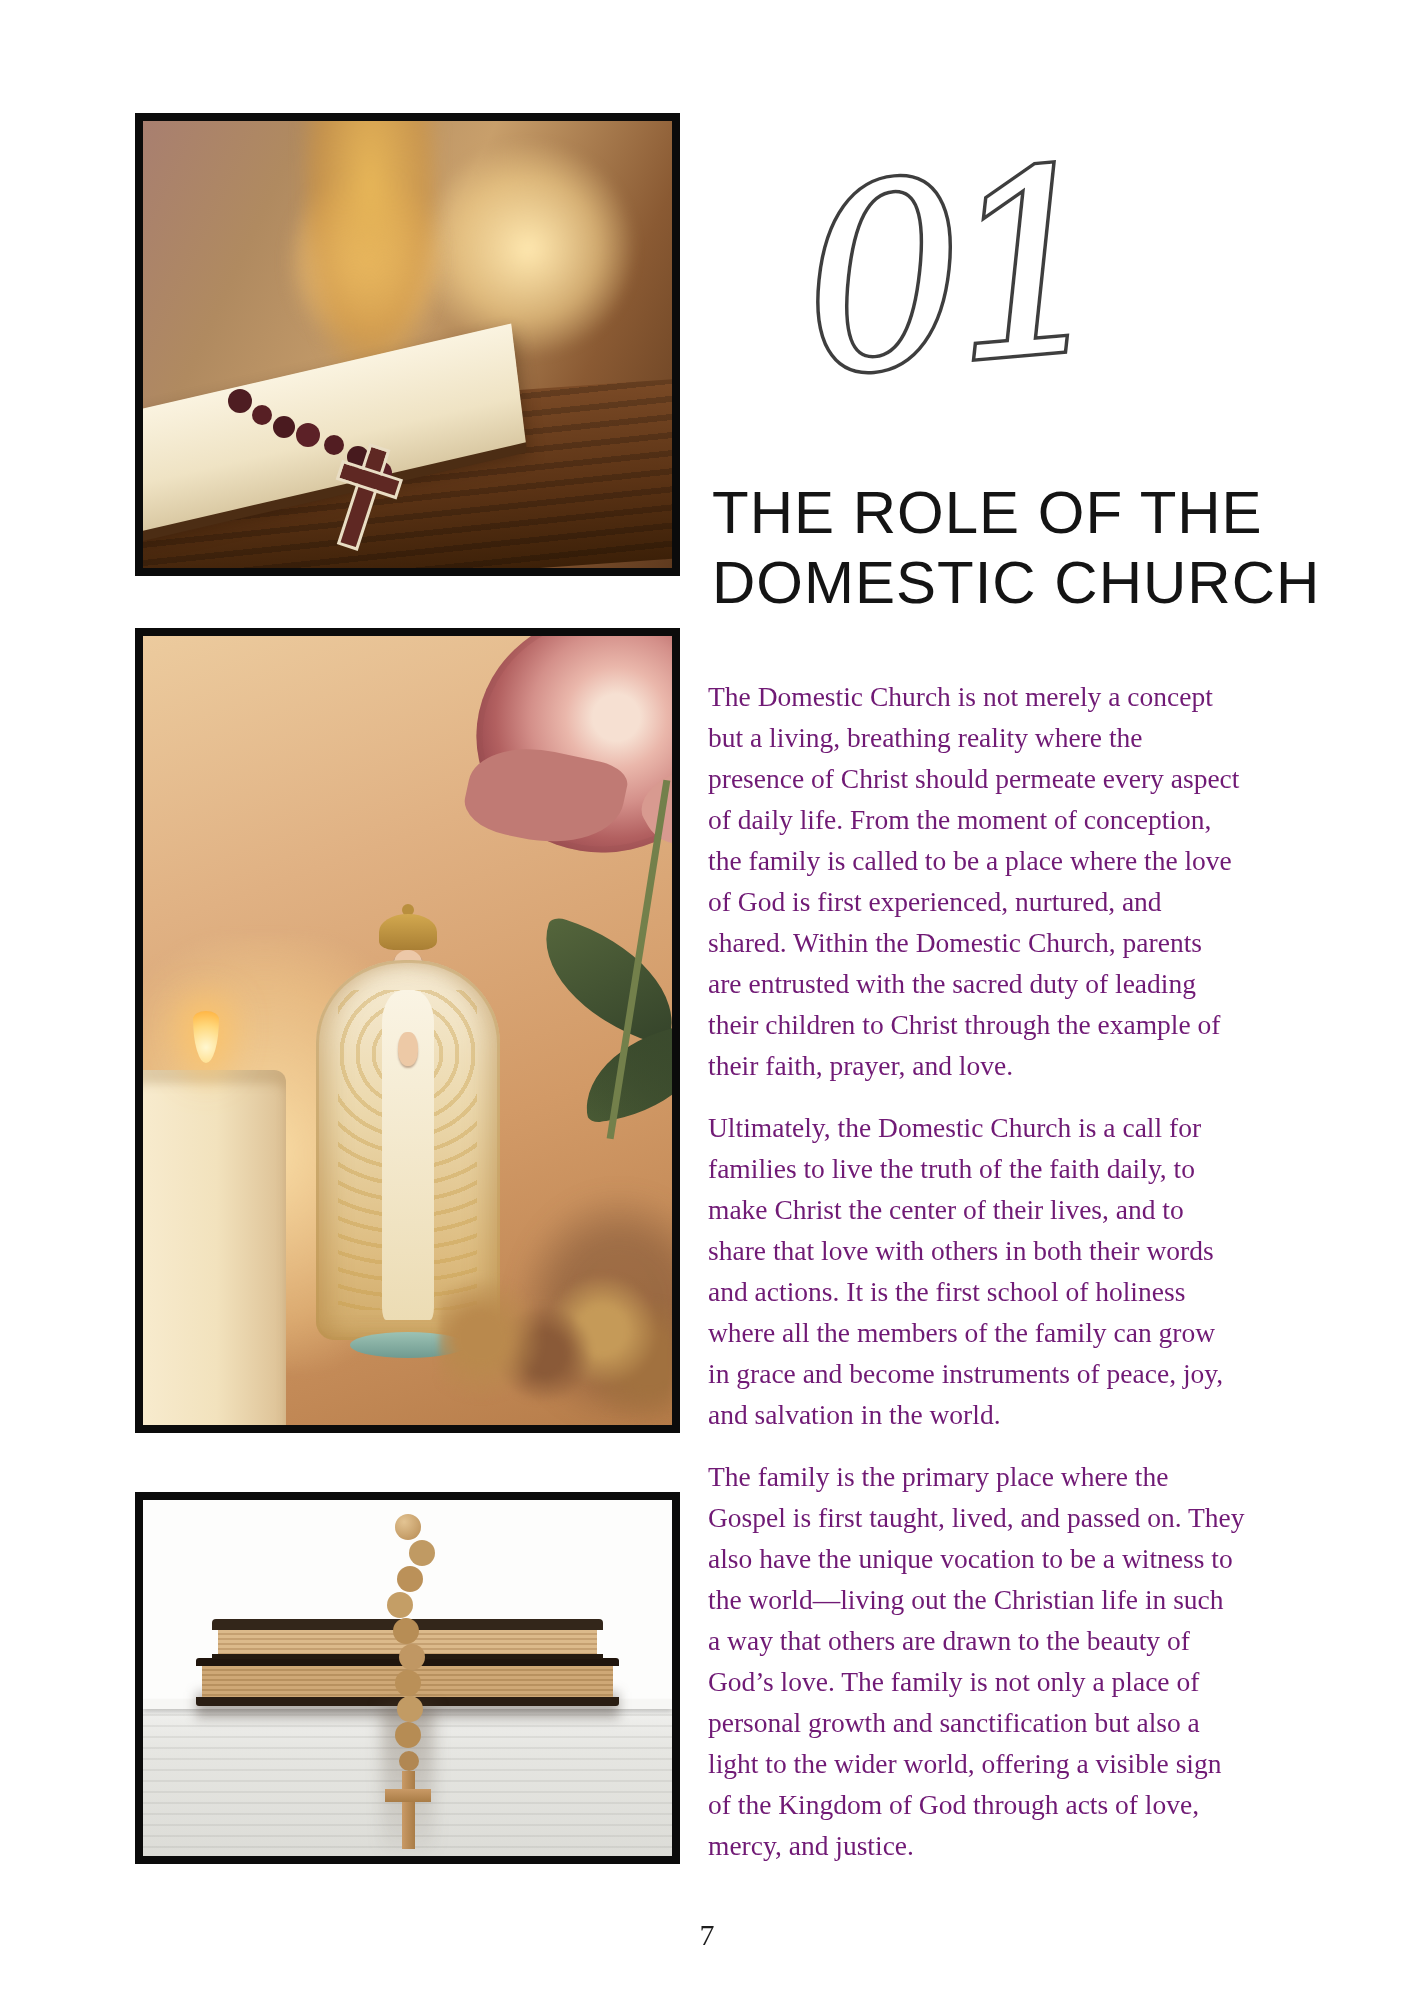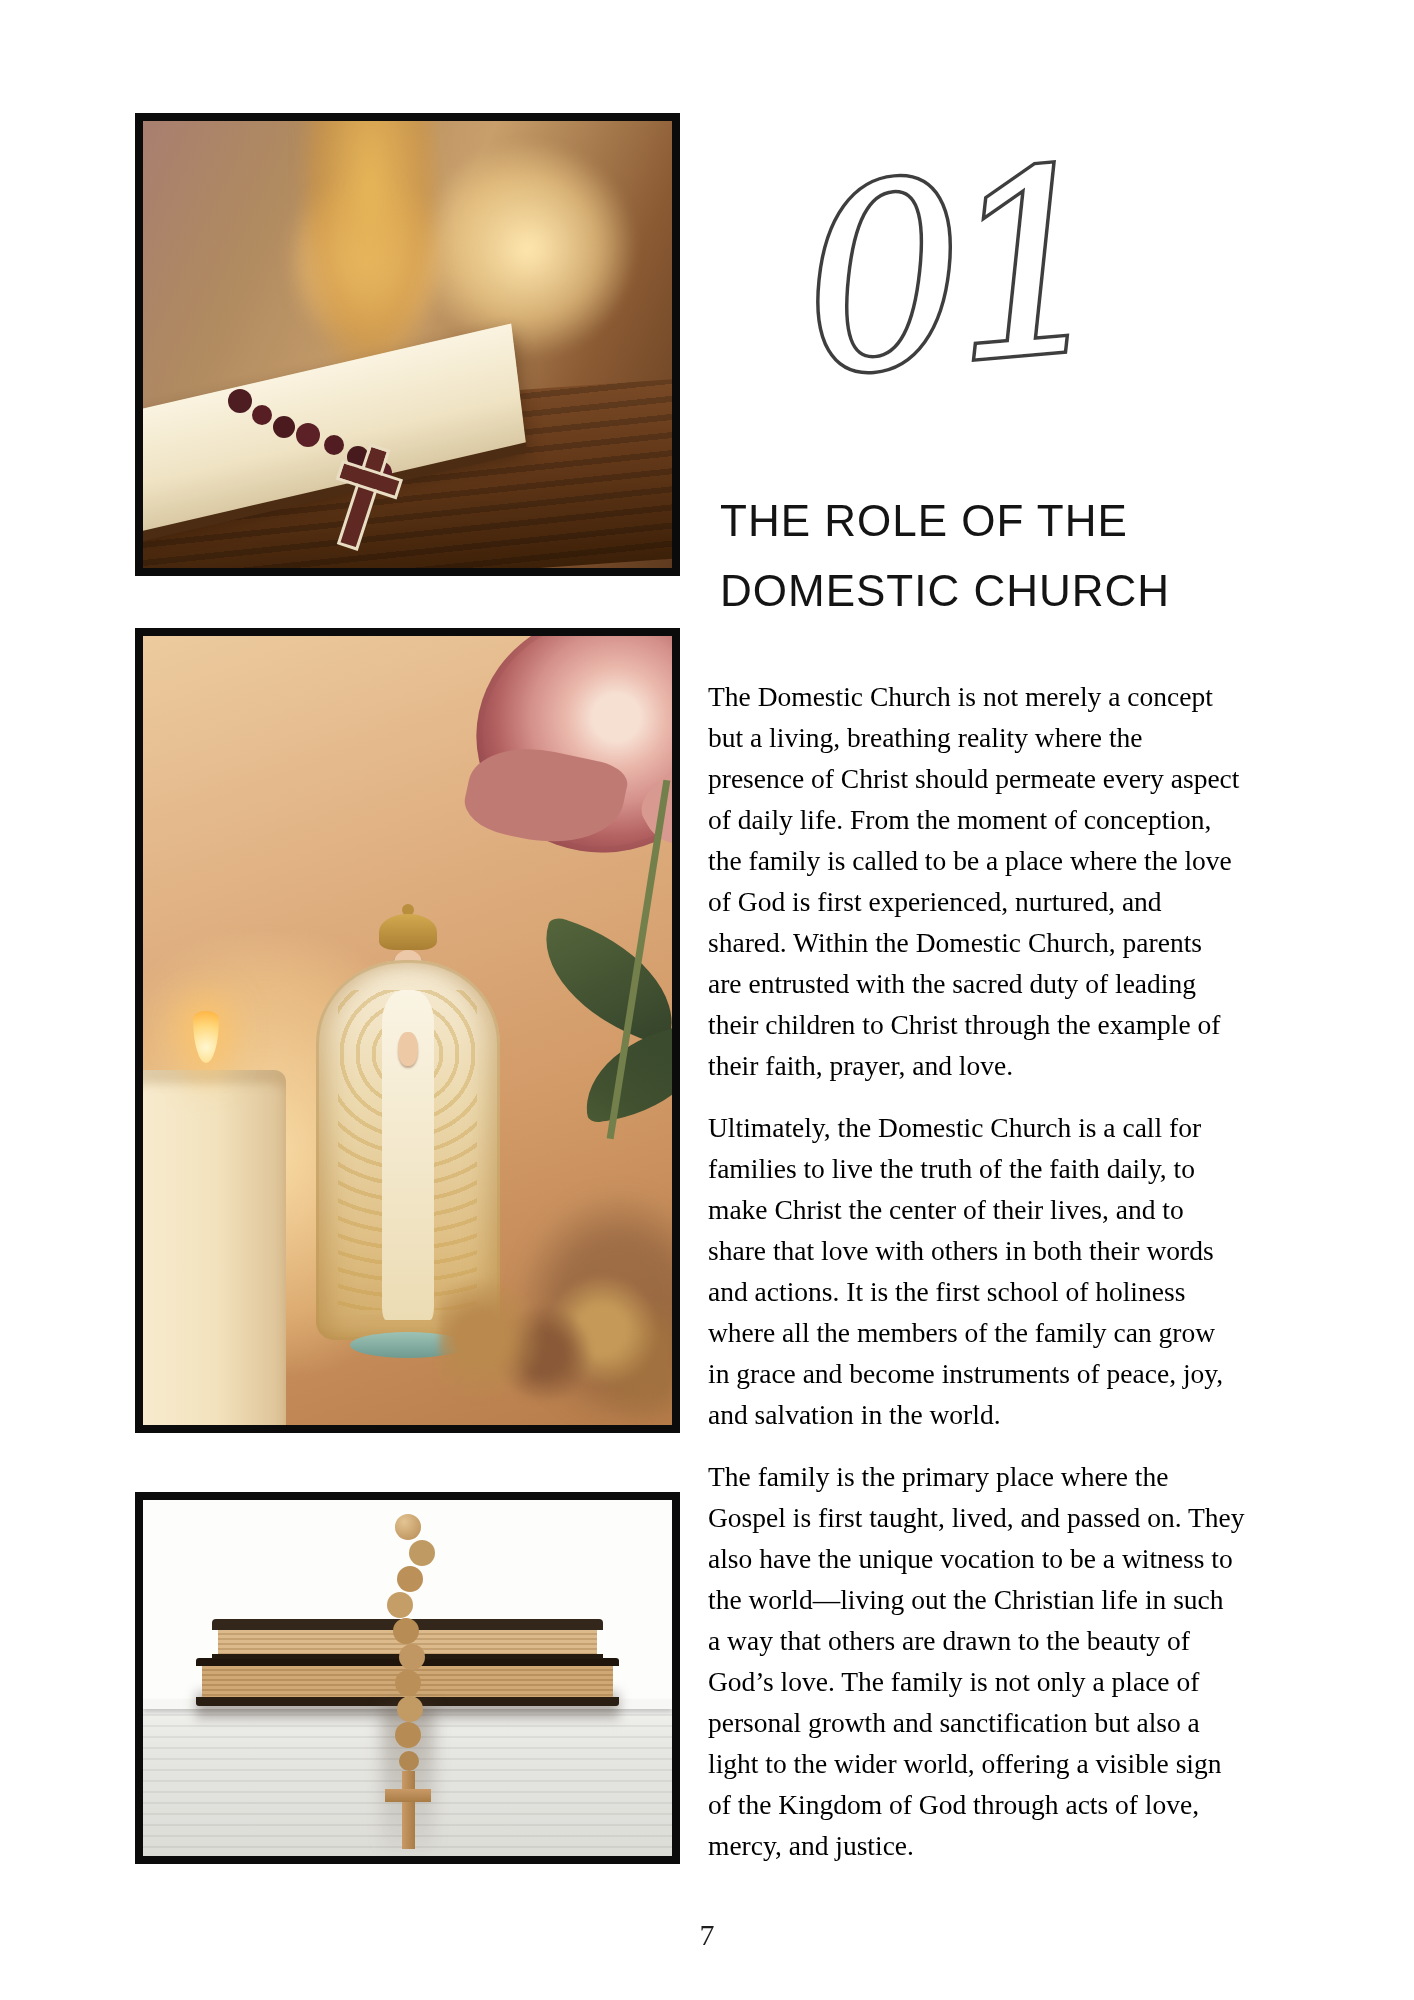--- a/index.html
+++ b/index.html
@@ -121,26 +121,26 @@
                -2px 104px 0 0 #b78d55,4px 130px 0 0 #c09763,0 156px 0 0 #ba9058,
                2px 182px 0 0 #c29b64,0 208px 0 0 #b68c54,1px 234px 0 -3px #b18752;}
   .p3-beadshade{left:calc(50% - 26px);top:58%;width:52px;height:40%;filter:blur(8px);
     background:linear-gradient(180deg,rgba(90,75,60,.35),rgba(90,75,60,.05));}
   .p3-cross{left:calc(50% - 27px);top:76%;width:54px;height:80px;}
   .p3-cross .v{position:absolute;left:21px;top:0;width:13px;height:78px;background:linear-gradient(90deg,#c99a66,#a97c46);}
   .p3-cross .h{position:absolute;left:4px;top:18px;width:46px;height:13px;background:linear-gradient(180deg,#c99a66,#a97c46);}
   
   .chapter-num{position:absolute;left:772px;top:152px;width:360px;height:280px;}
   .chapter-title{
-    position:absolute;left:708px;top:474px;width:680px;margin:12px;
+    position:absolute;left:708px;top:474px;width:680px;margin:4px;
     font-family:"Liberation Sans", sans-serif;
-    font-weight:400;font-size:44px;line-height:70px;letter-spacing:1px;
+    font-weight:400;font-size:60px;line-height:70px;letter-spacing:1px;
     color:#141414;white-space:pre-line;
   }
-  .body-copy{position:absolute;left:708px;top:676px;width:660px;color:#000000;}
+  .body-copy{position:absolute;left:708px;top:676px;width:660px;color:#701a75;}
   .body-copy p{
     margin:0 0 21px 0;font-size:27.5px;line-height:41px;white-space:pre-line;
     font-family:"Liberation Serif", serif;
   }
   .page-number{
     position:absolute;left:0;top:1918px;width:100%;text-align:center;
     font-size:30px;color:#1e1e1e;font-family:"Liberation Serif", serif;
   }
 </style>
 </head>

